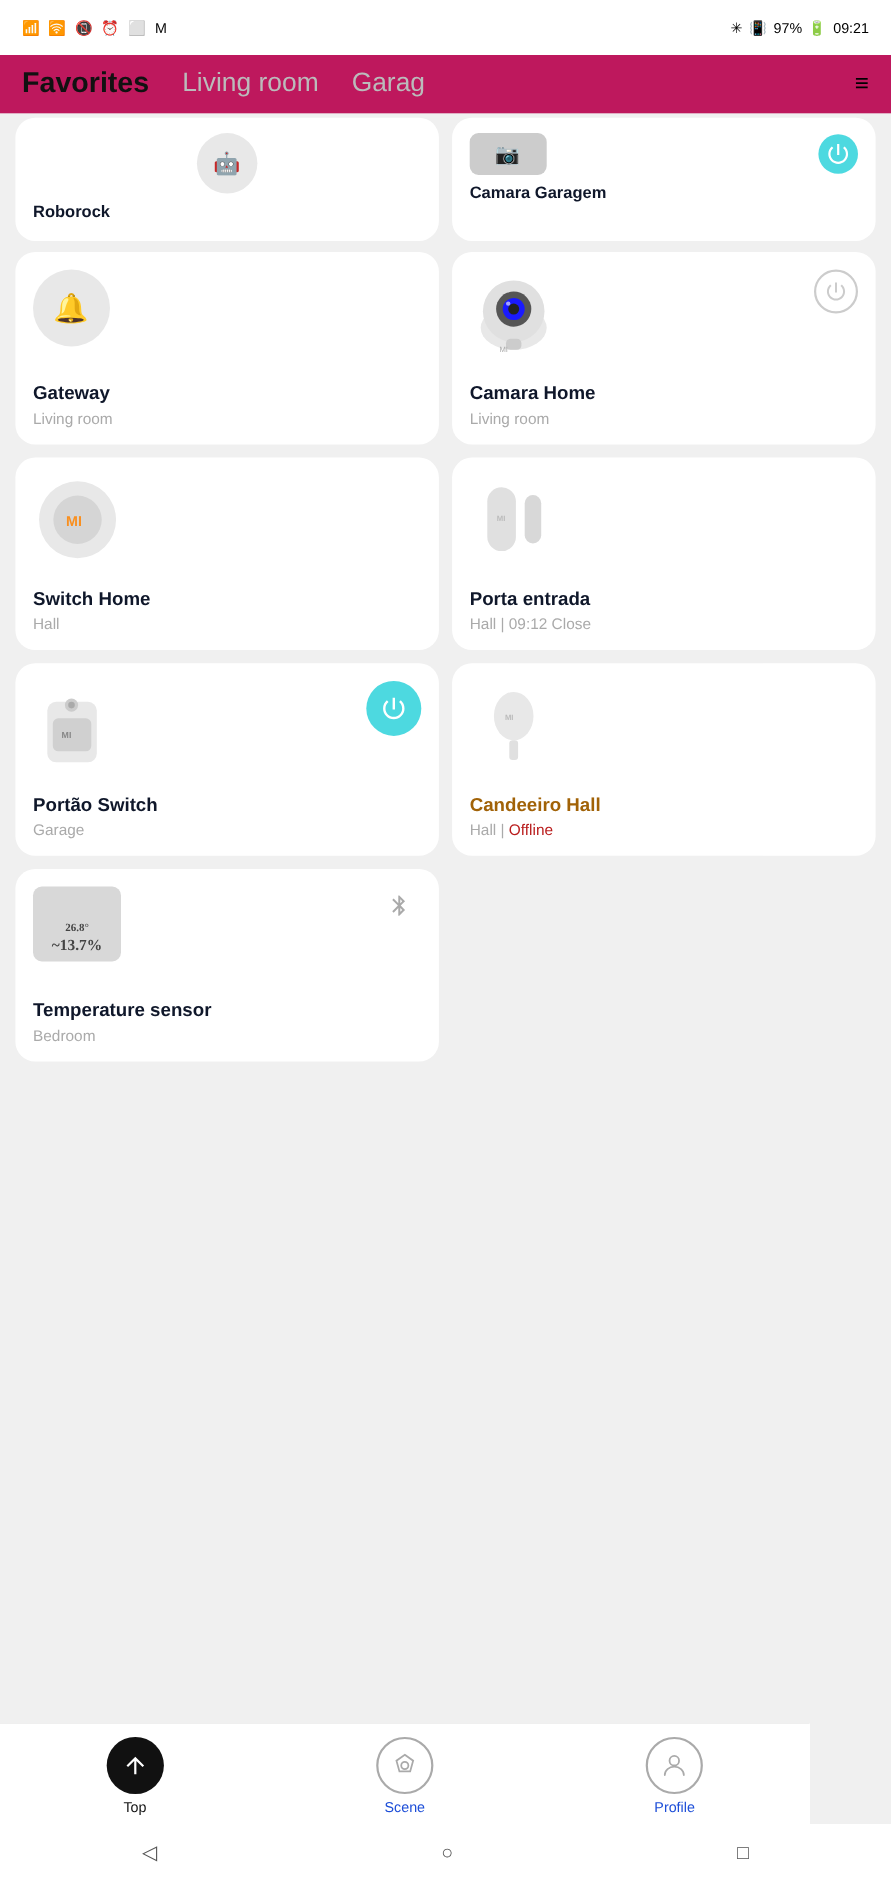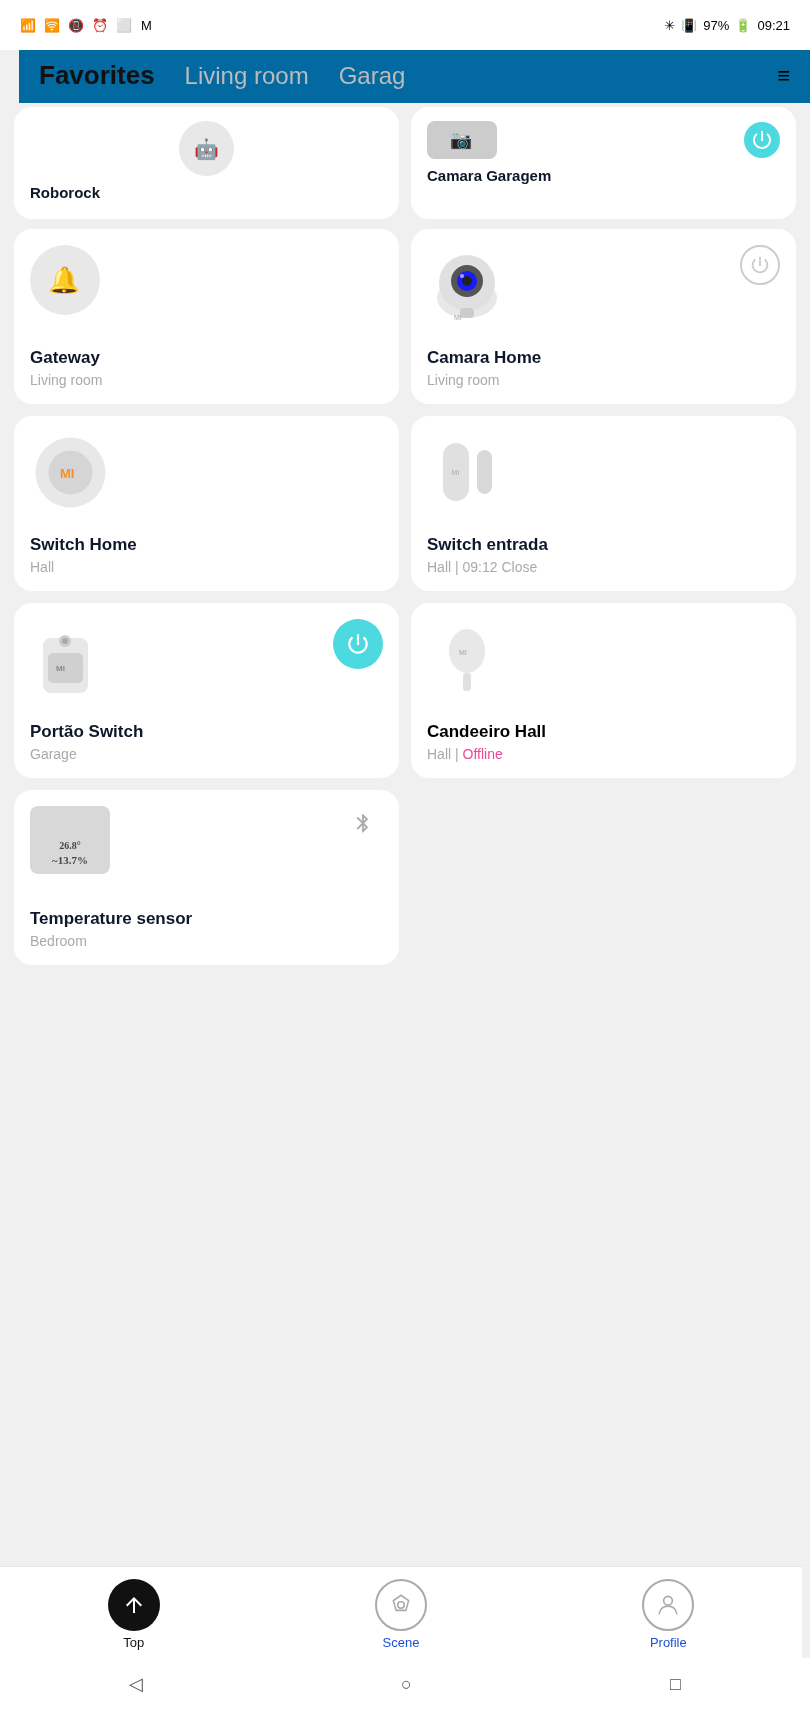--- a/index.html
+++ b/index.html
@@ -30,26 +30,25 @@
     .status-right {
       display: flex;
       align-items: center;
       gap: 6px;
       font-size: 13px;
       font-weight: 500;
     }
 
     
     .header {
-      background: #0369a1;
+      background: #be185d;
       padding: 10px 20px 0 20px;
       display: flex;
       align-items: center;
       gap: 0;
-      margin-left: 19px;
     }
     .tab {
       font-size: 26px;
       font-weight: 700;
       color: #111;
       margin-right: 30px;
       padding-bottom: 12px;
       cursor: pointer;
     }
     .tab.inactive {
@@ -118,21 +117,21 @@
       font-size: 17px;
       font-weight: 700;
       color: #0f172a;
       margin-bottom: 4px;
     }
     .card-sub {
       font-size: 14px;
       color: #aaa;
     }
     .card-sub .offline {
-      color: #ec4899;
+      color: #b91c1c;
       margin-top: 44px;
     }
 
     
     .icon-circle-gray {
       width: 72px;
       height: 72px;
       border-radius: 50%;
       background: #e8e8e8;
       display: flex;
@@ -140,21 +139,21 @@
       justify-content: center;
       color: #aaa;
       font-size: 28px;
     }
 
     
     .bottom-nav {
       position: fixed;
       bottom: 0;
       left: 0;
-      width: 802px;
+      width: 736px;
       background: #fff;
       border-top: 1px solid #e8e8e8;
       display: flex;
       align-items: center;
       justify-content: space-around;
       padding: 12px 0 8px 0;
       z-index: 100;
     }
     .nav-item {
       display: flex;
@@ -345,21 +344,21 @@
   <div class="device-card">
     <div class="card-top">
       <div style="width:80px;height:80px;display:flex;align-items:center;justify-content:center; gap:8px;">
         <div style="width:26px;height:58px;background:#e0e0e0;border-radius:13px;display:flex;align-items:center;justify-content:center;">
           <span style="font-size:7px;color:#bbb;font-weight:700;">MI</span>
         </div>
         <div style="width:15px;height:44px;background:#d8d8d8;border-radius:8px;"></div>
       </div>
     </div>
     <div class="card-info">
-      <div class="card-name">Switch entrada</div>
+      <div class="card-name">Porta entrada</div>
       <div class="card-sub">
         <span>Hall</span> | <span>09:12 Close</span>
       </div>
     </div>
   </div>
 
   <div class="device-card">
     <div class="card-top">
       <div style="width:80px;height:80px;display:flex;align-items:center;justify-content:center;">
         <svg width="65" height="72" viewBox="0 0 65 72" fill="none">
@@ -386,32 +385,32 @@
     <div class="card-top">
       <div style="width:80px;height:80px;display:flex;align-items:center;justify-content:center;">
         <svg width="45" height="72" viewBox="0 0 45 72" fill="none">
           <ellipse cx="22" cy="28" rx="18" ry="22" fill="#e8e8e8"></ellipse>
           <rect x="18" y="50" width="8" height="18" rx="3" fill="#e0e0e0"></rect>
           <text x="14" y="32" font-size="7" fill="#bbb" font-family="Arial" font-weight="bold">MI</text>
         </svg>
       </div>
     </div>
     <div class="card-info">
-      <div class="card-name" style="color:#000000;">Candeeiro Hall</div>
+      <div class="card-name" style="color:#a16207;">Candeeiro Hall</div>
       <div class="card-sub">
         <span style="color:#aaa;">Hall</span> | <span class="offline">Offline</span>
       </div>
     </div>
   </div>
 
   <div class="device-card">
     <div class="card-top">
       <div style="width:80px;height:68px;background:#d8d8d8;border-radius:8px;display:flex;align-items:center;justify-content:center;">
         <div style="font-size:10px;color:#444;font-family:Liberation Serif, serif;font-weight:700;line-height:1.4;text-align:center;margin-top:28px;">
-          26.8°<br><span style="font-size:11px;">~13.7%</span>
+          26.8°<br><span style="font-size:14px;">~13.7%</span>
         </div>
       </div>
       <div class="card-action bluetooth">
         <svg width="22" height="28" viewBox="0 0 24 30" fill="#aaa">
           <path d="M17.71 7.71L12 2h-1v7.59L6.41 5 5 6.41 10.59 12 5 17.59 6.41 19 11 14.41V22h1l5.71-5.71-4.3-4.29 4.3-4.29zM13 5.83l1.88 1.88L13 9.59V5.83zm1.88 10.46L13 18.17v-3.76l1.88 1.88z"></path>
         </svg>
       </div>
     </div>
     <div class="card-info">
       <div class="card-name">Temperature sensor</div>

